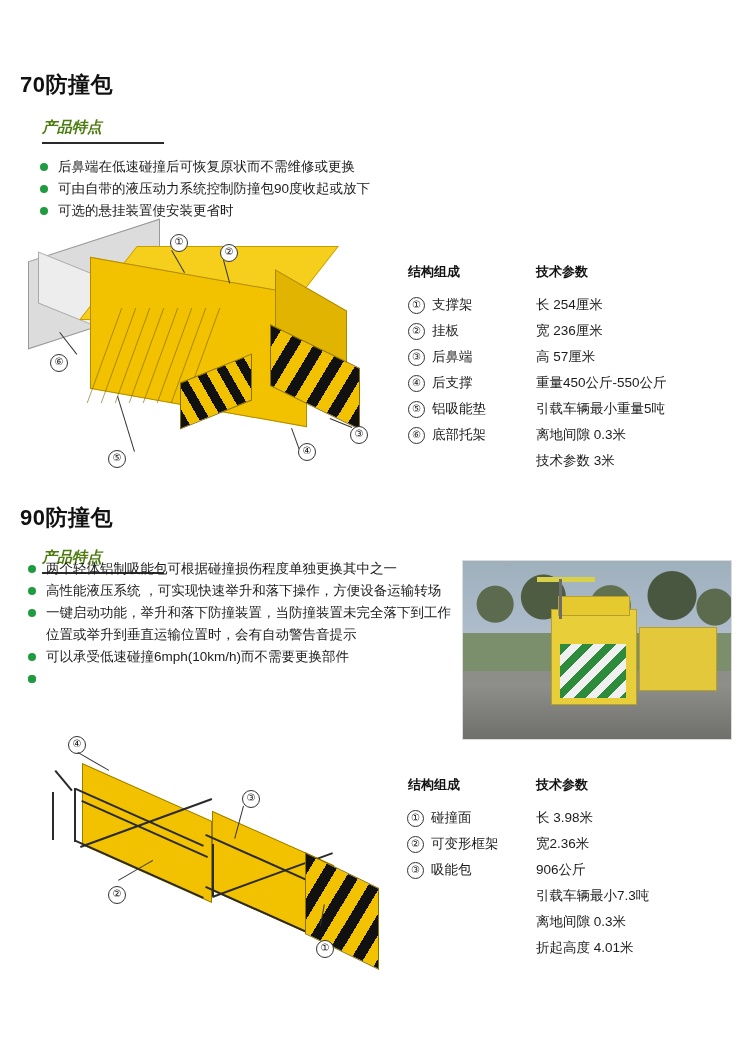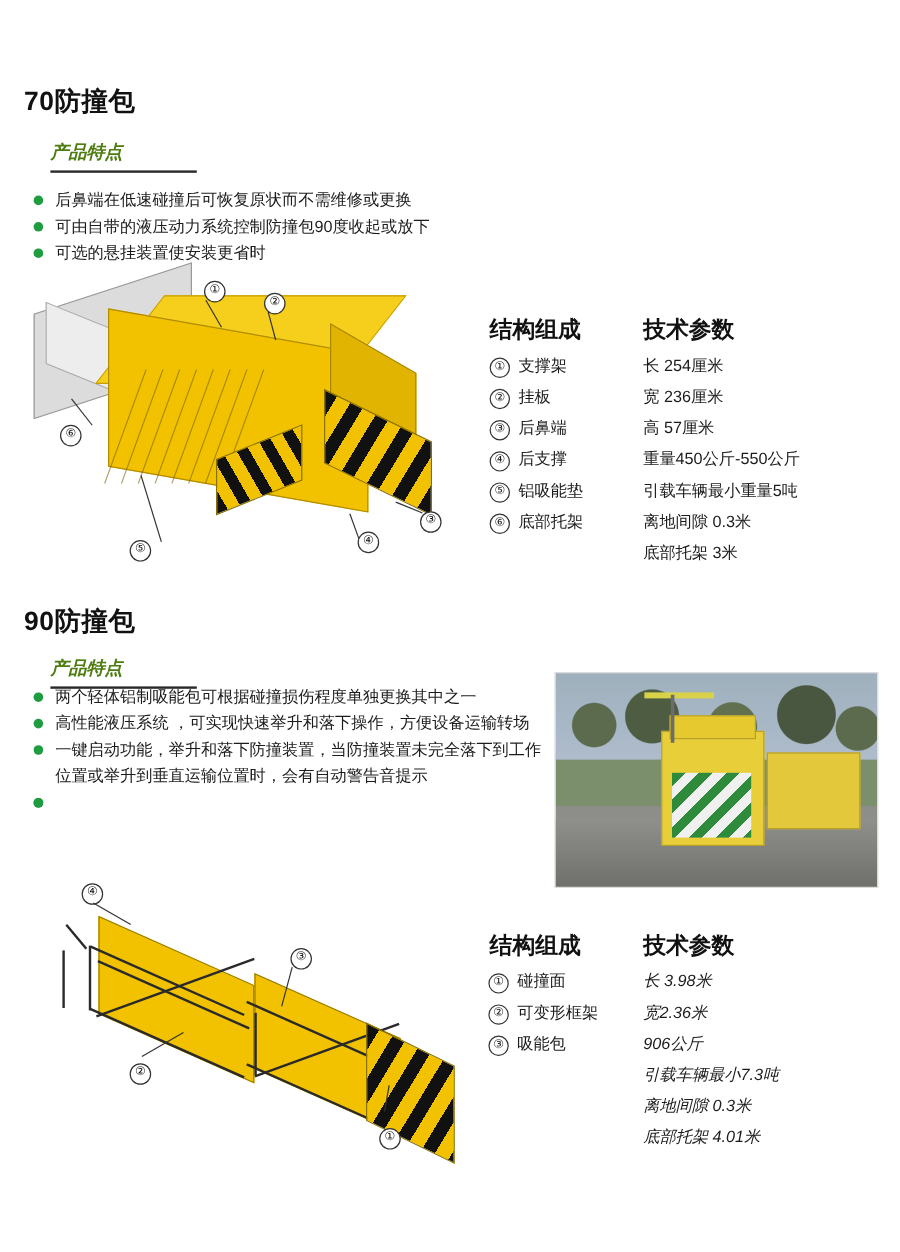--- a/index.html
+++ b/index.html
@@ -48,21 +48,21 @@
   .bullets li .dot {
     position: absolute;
     left: 2px;
     top: 6px;
     width: 8px;
     height: 8px;
     border-radius: 50%;
     background: #1f9c3f;
   }
   .spec-head {
-    font-size: 19px;
+    font-size: 13px;
     font-weight: bold;
     color: #111;
   }
   .spec-row {
     font-size: 13.5px;
     line-height: 26px;
     color: #1b1b1b;
     white-space: nowrap;
   }
   .circnum {
@@ -323,21 +323,21 @@
 
   <div style="position:absolute; left:20px; top:70px;">
     <div class="section-title">70防撞包</div>
   </div>
 
   <div style="position:absolute; left:42px; top:118px;">
     <div class="sub-title">产品特点</div>
     <div style="width:122px;height:2px;background:#2a2a2a;margin-top:5px;"></div>
   </div>
 
-  <ul class="bullets" style="position:absolute; left:26px; top:157px; width:430px;">
+  <ul class="bullets" style="position:absolute; left:38px; top:157px; width:430px;">
     <li>
       <span class="dot"></span>
       <span>后鼻端在低速碰撞后可恢复原状而不需维修或更换</span>
     </li>
     <li>
       <span class="dot"></span>
       <span>可由自带的液压动力系统控制防撞包90度收起或放下</span>
     </li>
     <li>
       <span class="dot"></span>
@@ -411,50 +411,51 @@
     </div>
   </div>
 
   <div style="position:absolute; left:536px; top:292px; width:200px;">
     <div class="spec-row">长 254厘米</div>
     <div class="spec-row">宽 236厘米</div>
     <div class="spec-row">高 57厘米</div>
     <div class="spec-row">重量450公斤-550公斤</div>
     <div class="spec-row">引载车辆最小重量5吨</div>
     <div class="spec-row">离地间隙 0.3米</div>
-    <div class="spec-row">底部托架 3米</div>
+    <div class="spec-row">技术参数 3米</div>
   </div>
 
   <div style="position:absolute; left:20px; top:503px;">
     <div class="section-title">90防撞包</div>
   </div>
 
   <div style="position:absolute; left:42px; top:548px;">
     <div class="sub-title">产品特点</div>
     <div style="width:122px;height:2px;background:#2a2a2a;margin-top:5px;"></div>
   </div>
 
-  <ul class="bullets" style="position:absolute; left:26px; top:571px; width:445px;">
+  <ul class="bullets" style="position:absolute; left:26px; top:559px; width:445px;">
     <li>
       <span class="dot"></span>
       <span>两个轻体铝制吸能包可根据碰撞损伤程度单独更换其中之一</span>
     </li>
     <li>
       <span class="dot"></span>
       <span>高性能液压系统 ，可实现快速举升和落下操作，方便设备运输转场</span>
     </li>
     <li>
       <span class="dot"></span>
       <span>一键启动功能，举升和落下防撞装置，当防撞装置未完全落下到工作</span>
     </li>
     <li style="padding-left:20px;">
       <span>位置或举升到垂直运输位置时，会有自动警告音提示</span>
     </li>
     <li>
       <span class="dot"></span>
+      <span>可以承受低速碰撞6mph(10km/h)而不需要更换部件</span>
     </li>
     <li>
       <span class="dot"></span>
     </li>
     <li>
       <span class="dot"></span>
     </li>
   </ul>
 
   <div id="photo">
@@ -513,22 +514,22 @@
       <span class="circnum">①</span><span>碰撞面</span>
     </div>
     <div class="spec-row">
       <span class="circnum">②</span><span>可变形框架</span>
     </div>
     <div class="spec-row">
       <span class="circnum">③</span><span>吸能包</span>
     </div>
   </div>
 
-  <div style="position:absolute; left:536px; top:805px; width:200px;font-style:italic;">
+  <div style="position:absolute; left:536px; top:805px; width:200px;">
     <div class="spec-row">长 3.98米</div>
     <div class="spec-row">宽2.36米</div>
     <div class="spec-row">906公斤</div>
     <div class="spec-row">引载车辆最小7.3吨</div>
     <div class="spec-row">离地间隙 0.3米</div>
-    <div class="spec-row">底部托架 4.01米</div>
+    <div class="spec-row">折起高度 4.01米</div>
   </div>
 
 </div>
 
 </body></html>

